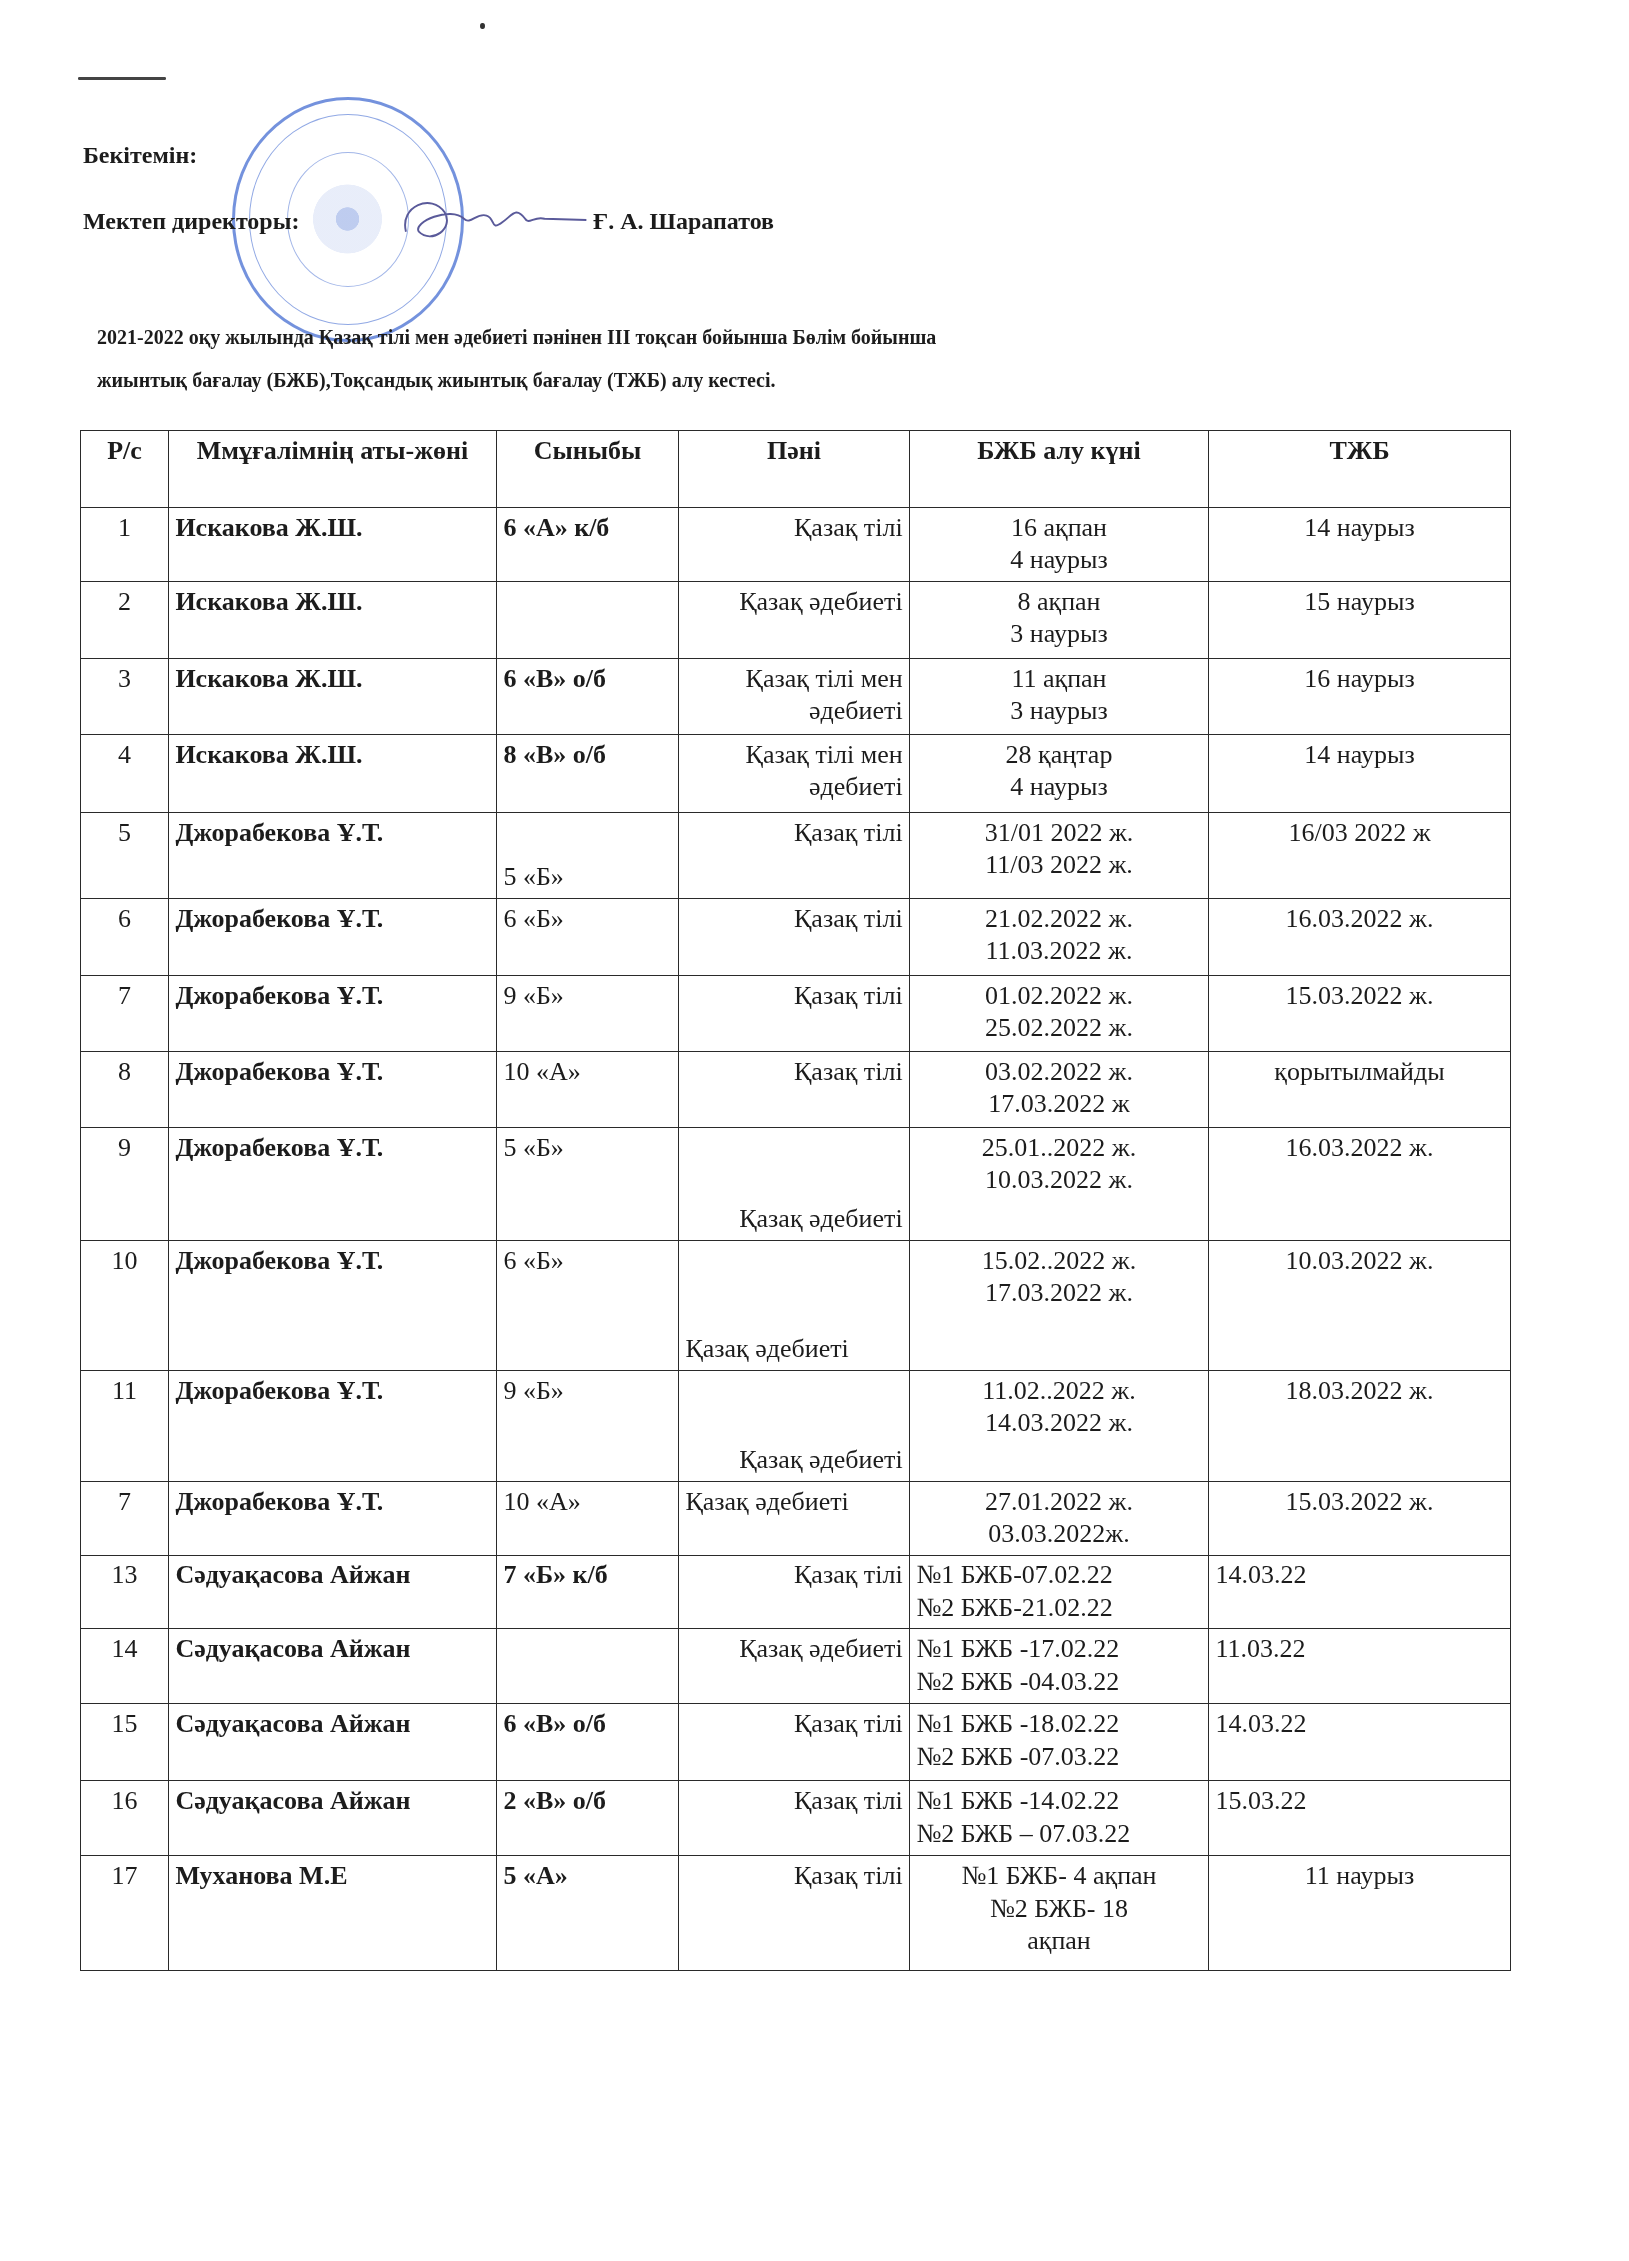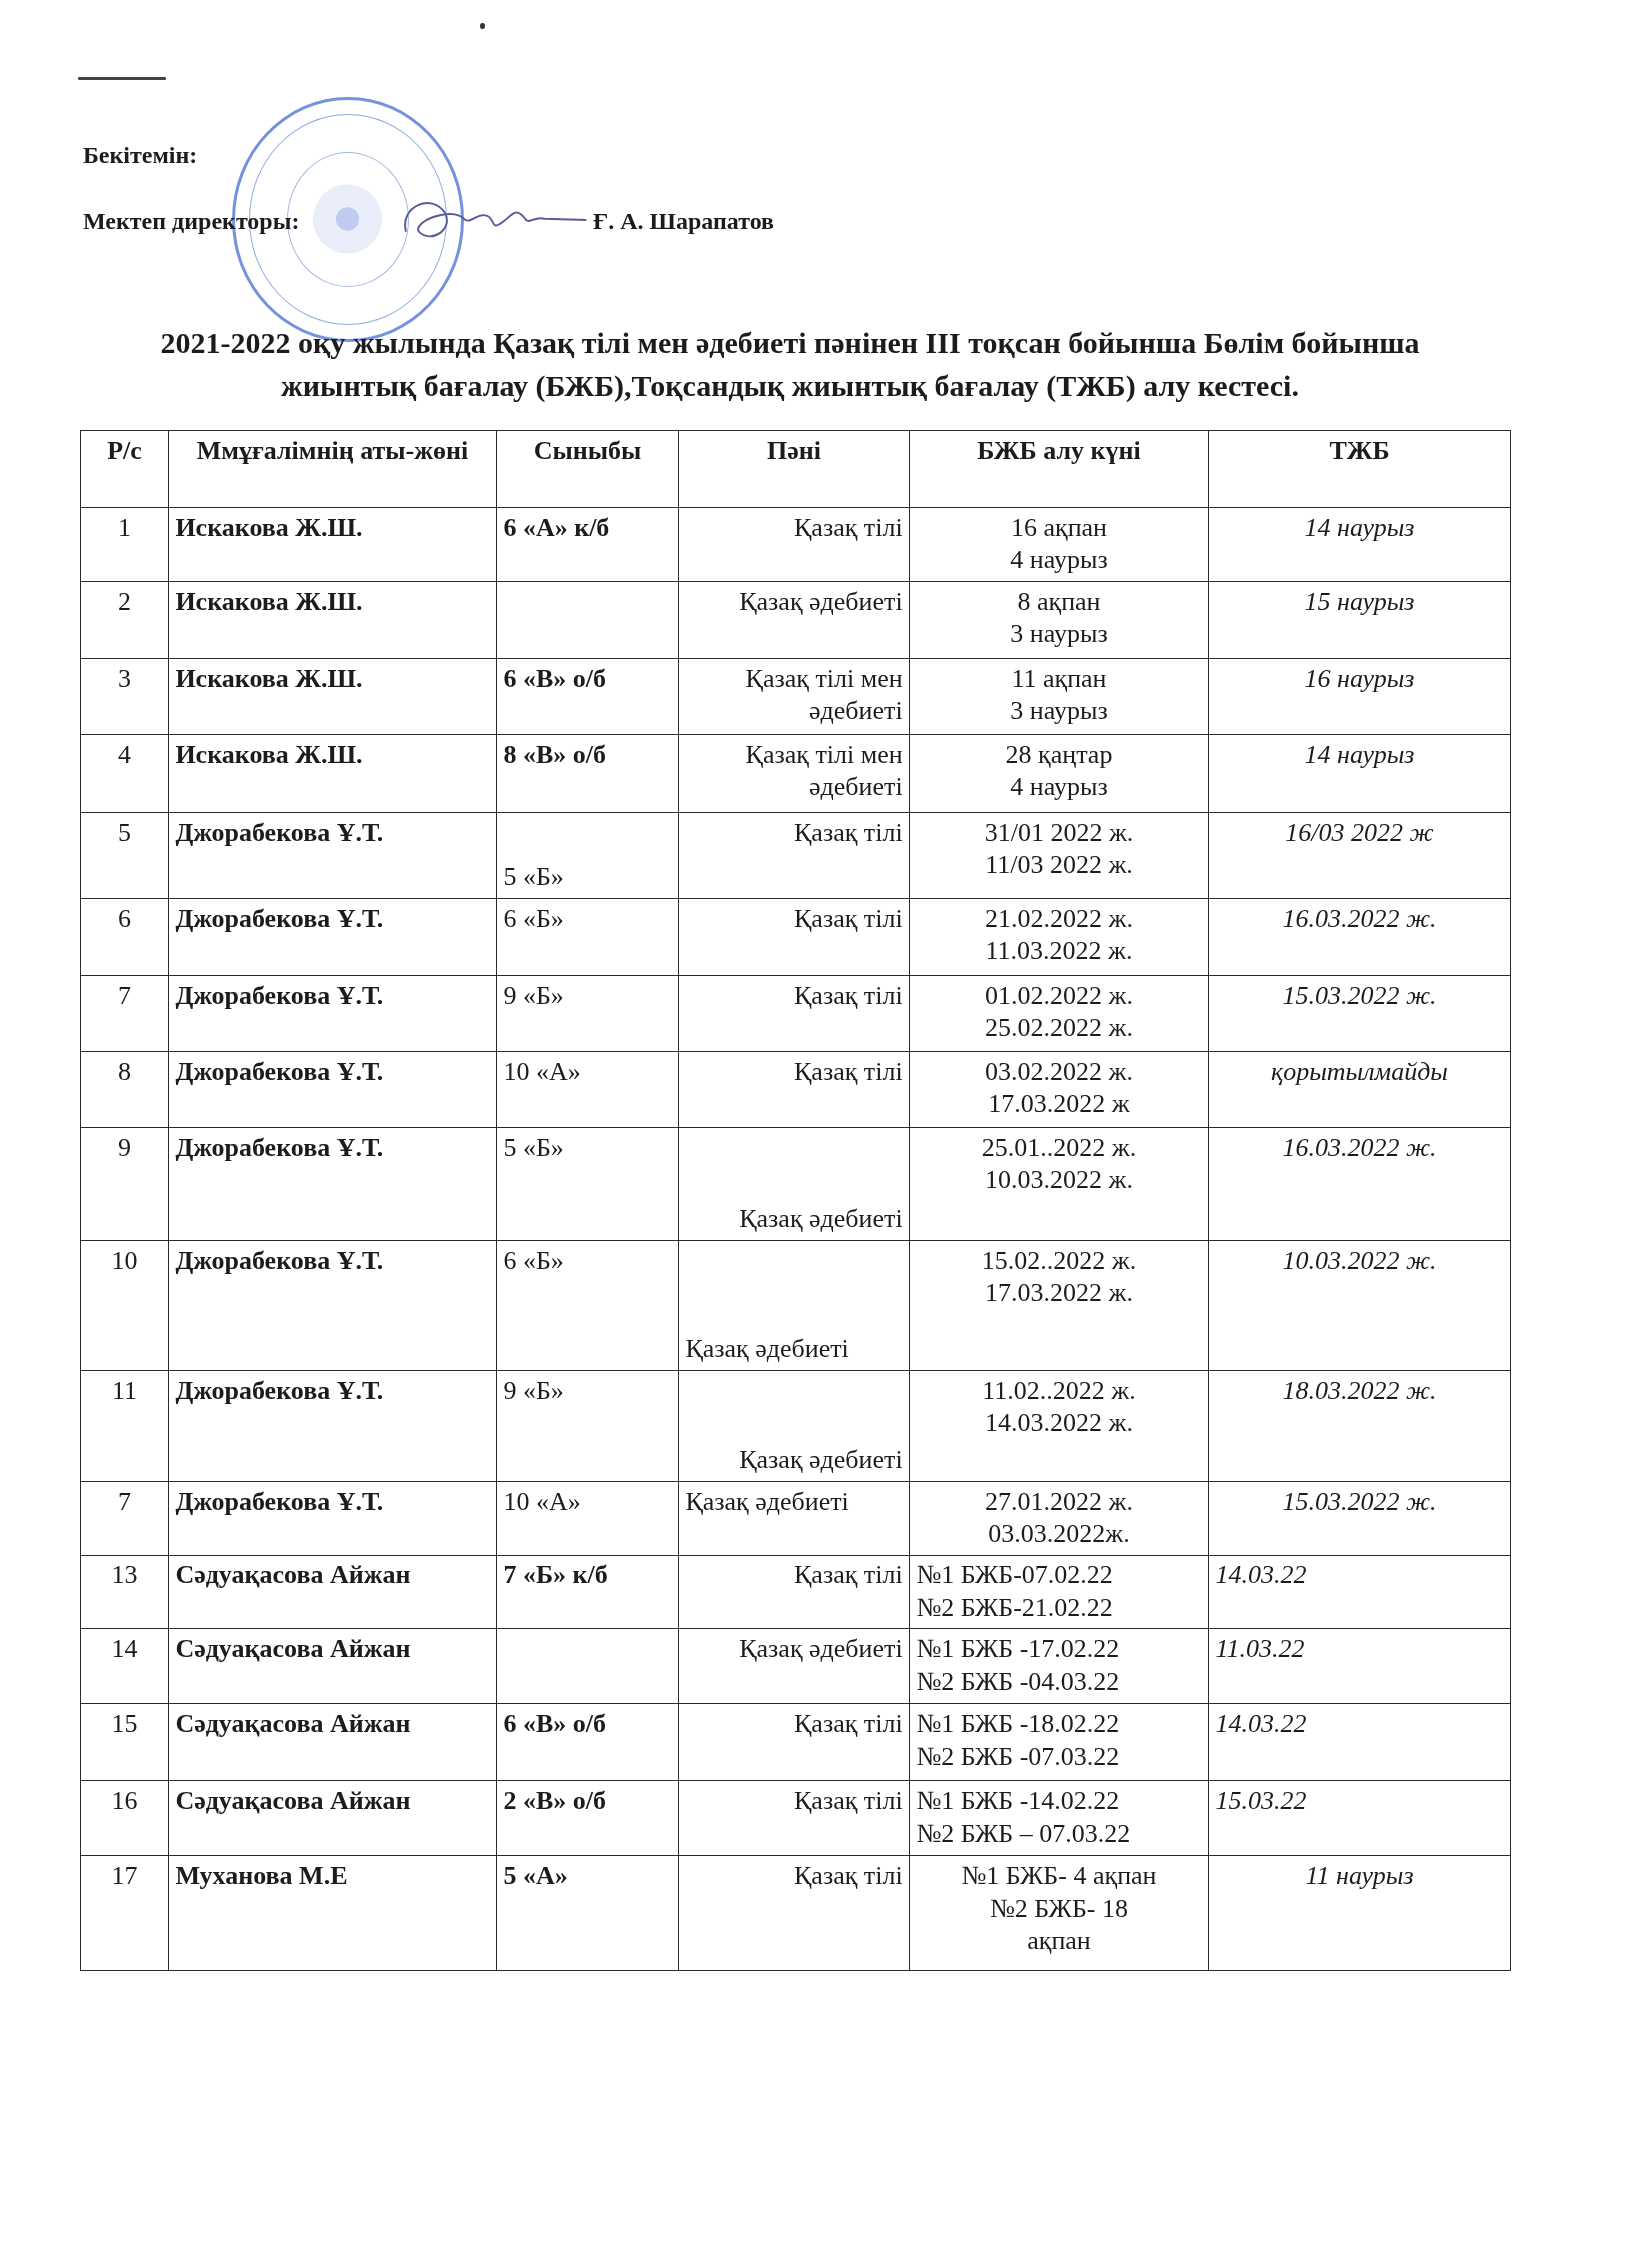--- a/index.html
+++ b/index.html
@@ -11,32 +11,32 @@
   .approve { font-weight:bold; font-size:24px; white-space:nowrap; }
   .stamp { left:232px; top:97px; width:232px; height:245px; border-radius:50%;
            border:3.2px solid rgba(70,110,210,0.75); box-sizing:border-box; }
   .stamp .ring2 { position:absolute; left:14px; top:14px; right:14px; bottom:14px; border-radius:50%;
            border:1.9px solid rgba(70,110,210,0.6); }
   .stamp .ring3 { position:absolute; left:52px; top:52px; right:52px; bottom:52px; border-radius:50%;
            border:1.9px solid rgba(70,110,210,0.5); }
   .stamp .emblem { position:absolute; left:74px; top:77px; width:77px; height:84px; border-radius:50%;
            background:radial-gradient(circle, rgba(70,110,210,0.35) 0 20%, rgba(70,110,210,0.12) 21% 60%, transparent 61%); }
   .signature { left:393px; top:193px; width:245px; height:58px; }
-  .title { left:97px; width:1386px; text-align:center; font-weight:bold; font-size:30px; white-space:nowrap; }
+  .title { left:97px; width:1386px; font-weight:bold; font-size:20px; white-space:nowrap; }
   table.sched { position:absolute; left:80px; top:430px; width:1429px; border-collapse:collapse;
            table-layout:fixed; font-size:26px; line-height:1.25; }
   table.sched td, table.sched th { border:1.9px solid #2a2a2a; vertical-align:top; padding:3.9px 6.4px; }
   table.sched th { font-weight:bold; text-align:center; }
   td.num { text-align:center; }
   td.name { font-weight:bold; text-align:left; }
   td.cls { }
   td.cls.bold { font-weight:bold; }
   td.subj { text-align:right; }
   td.bjb { text-align:center; white-space:pre-line; }
-  td.tjb { text-align:center;font-style:italic; }
+  td.tjb { text-align:center; }
   td.left { text-align:left; }
   .vbottom { vertical-align:bottom !important; }
 </style>
 </head>
 <body>
 
 <div class="abs top-line"></div>
 <div class="abs dot"></div>
 
 <div class="abs stamp">

